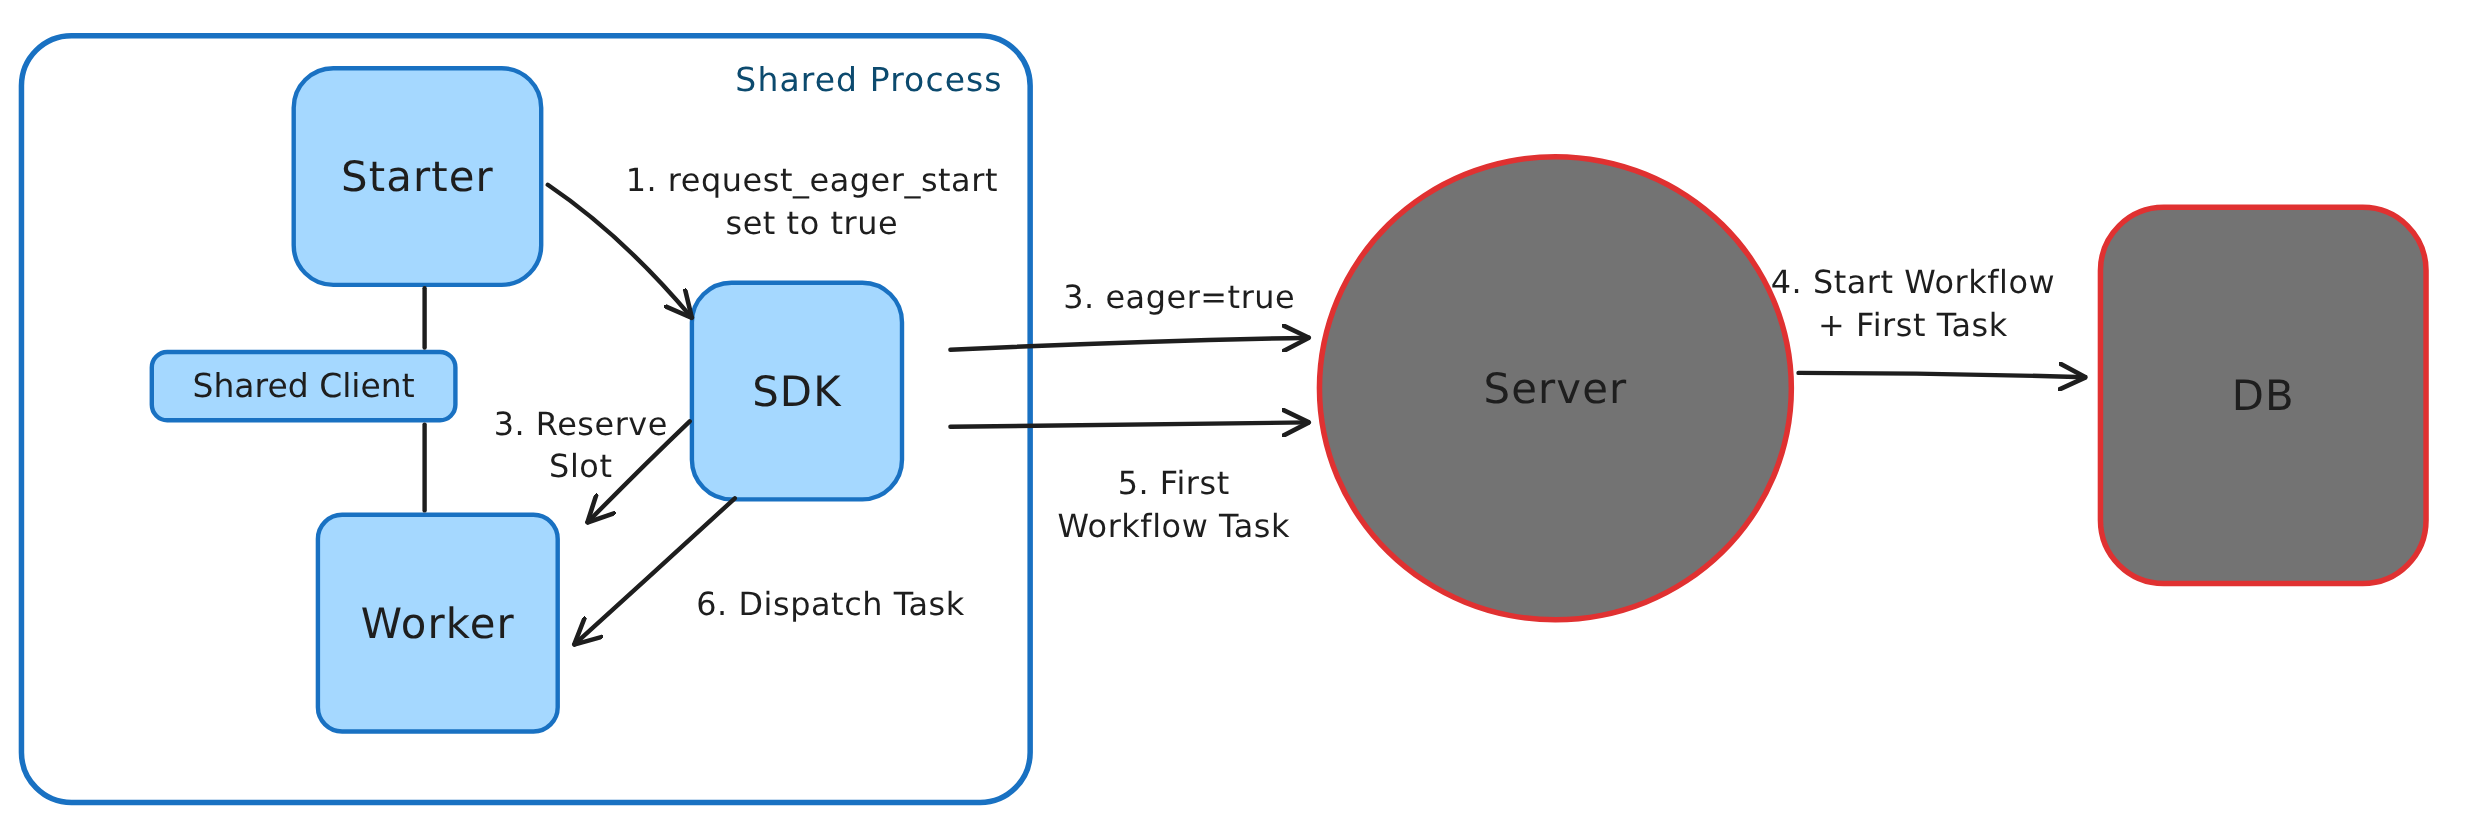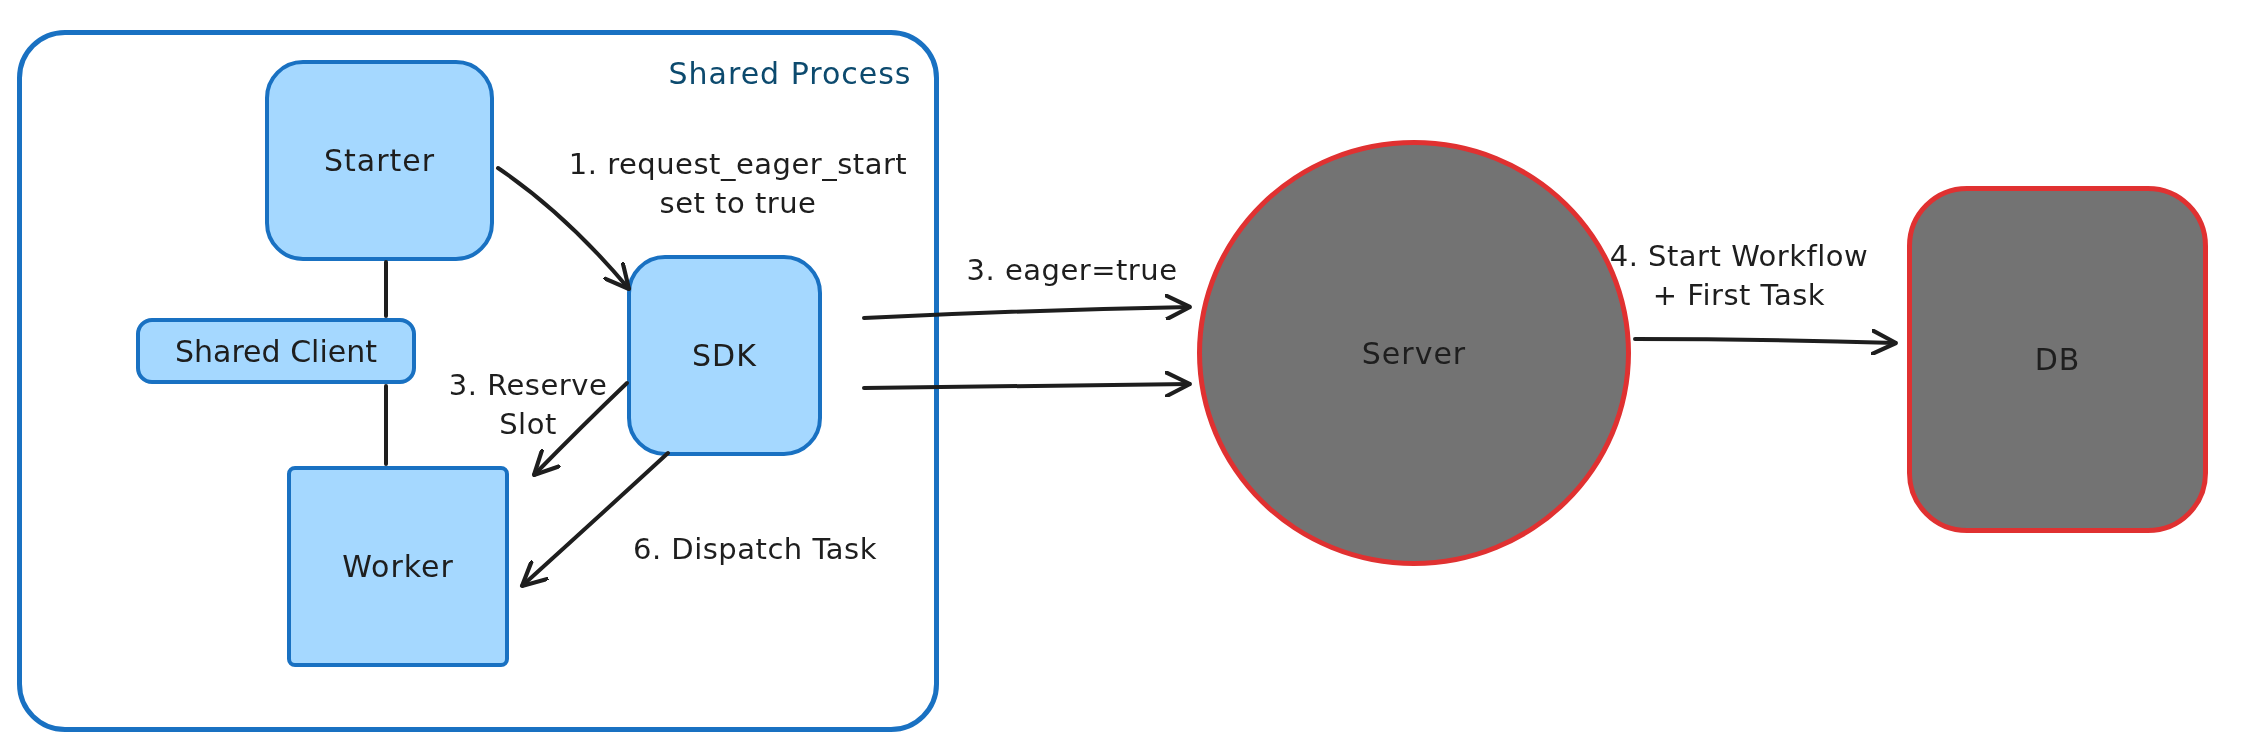--- a/index.html
+++ b/index.html
@@ -43,21 +43,21 @@
     position: absolute;
     display: flex;
     align-items: center;
     justify-content: center;
     text-align: center;
     z-index: 2;
     color: #1e1e1e;
   }
   .node-blue { background: #a5d8ff; border: 4px solid #1971c2; }
   .node-red  { background: #737373; border: 5px solid #e03131; }
-  .node-lg { font-size: 30px; letter-spacing: 1px; }
+  .node-lg { font-size: 38px; letter-spacing: 1px; }
   .node-sm { font-size: 30px; }
   .ellipse { border-radius: 50%; }
 
   .anno {
     position: absolute;
     white-space: pre-line;
     text-align: center;
     font-size: 29px;
     line-height: 1.35;
     color: #1e1e1e;
@@ -75,21 +75,21 @@
   <div class="group-label" style="left:655px; top:56px; width:270px;">Shared Process</div>
 
   <div class="node node-blue node-lg" style="left:265px; top:60px; width:229px; height:201px; border-radius:38px;">
     <span>Starter</span>
   </div>
 
   <div class="node node-blue node-sm" style="left:136px; top:318px; width:280px; height:66px; border-radius:16px;">
     <span>Shared Client</span>
   </div>
 
-  <div class="node node-blue node-lg" style="left:287px; top:466px; width:222px; height:201px; border-radius:8px;">
+  <div class="node node-blue node-lg" style="left:287px; top:466px; width:222px; height:201px; border-radius:24px;">
     <span>Worker</span>
   </div>
 
   <div class="node node-blue node-lg" style="left:627px; top:255px; width:195px; height:201px; border-radius:38px;">
     <span>SDK</span>
   </div>
 
   <div class="node node-red node-lg ellipse" style="left:1197px; top:140px; width:434px; height:426px;">
     <span>Server</span>
   </div>
@@ -127,16 +127,18 @@
 set to true</div>
 
   <div class="anno" style="left:428px; top:366px; width:200px;">3. Reserve
 Slot</div>
 
   <div class="anno" style="left:952px; top:251px; width:240px;">3. eager=true</div>
 
   <div class="anno" style="left:1579px; top:237px; width:320px;">4. Start Workflow
 + First Task</div>
 
+  <div class="anno" style="left:932px; top:420px; width:270px;">5. First
+Workflow Task</div>
 
   <div class="anno" style="left:605px; top:530px; width:300px;">6. Dispatch Task</div>
 
 </div>
 
 </body></html>

